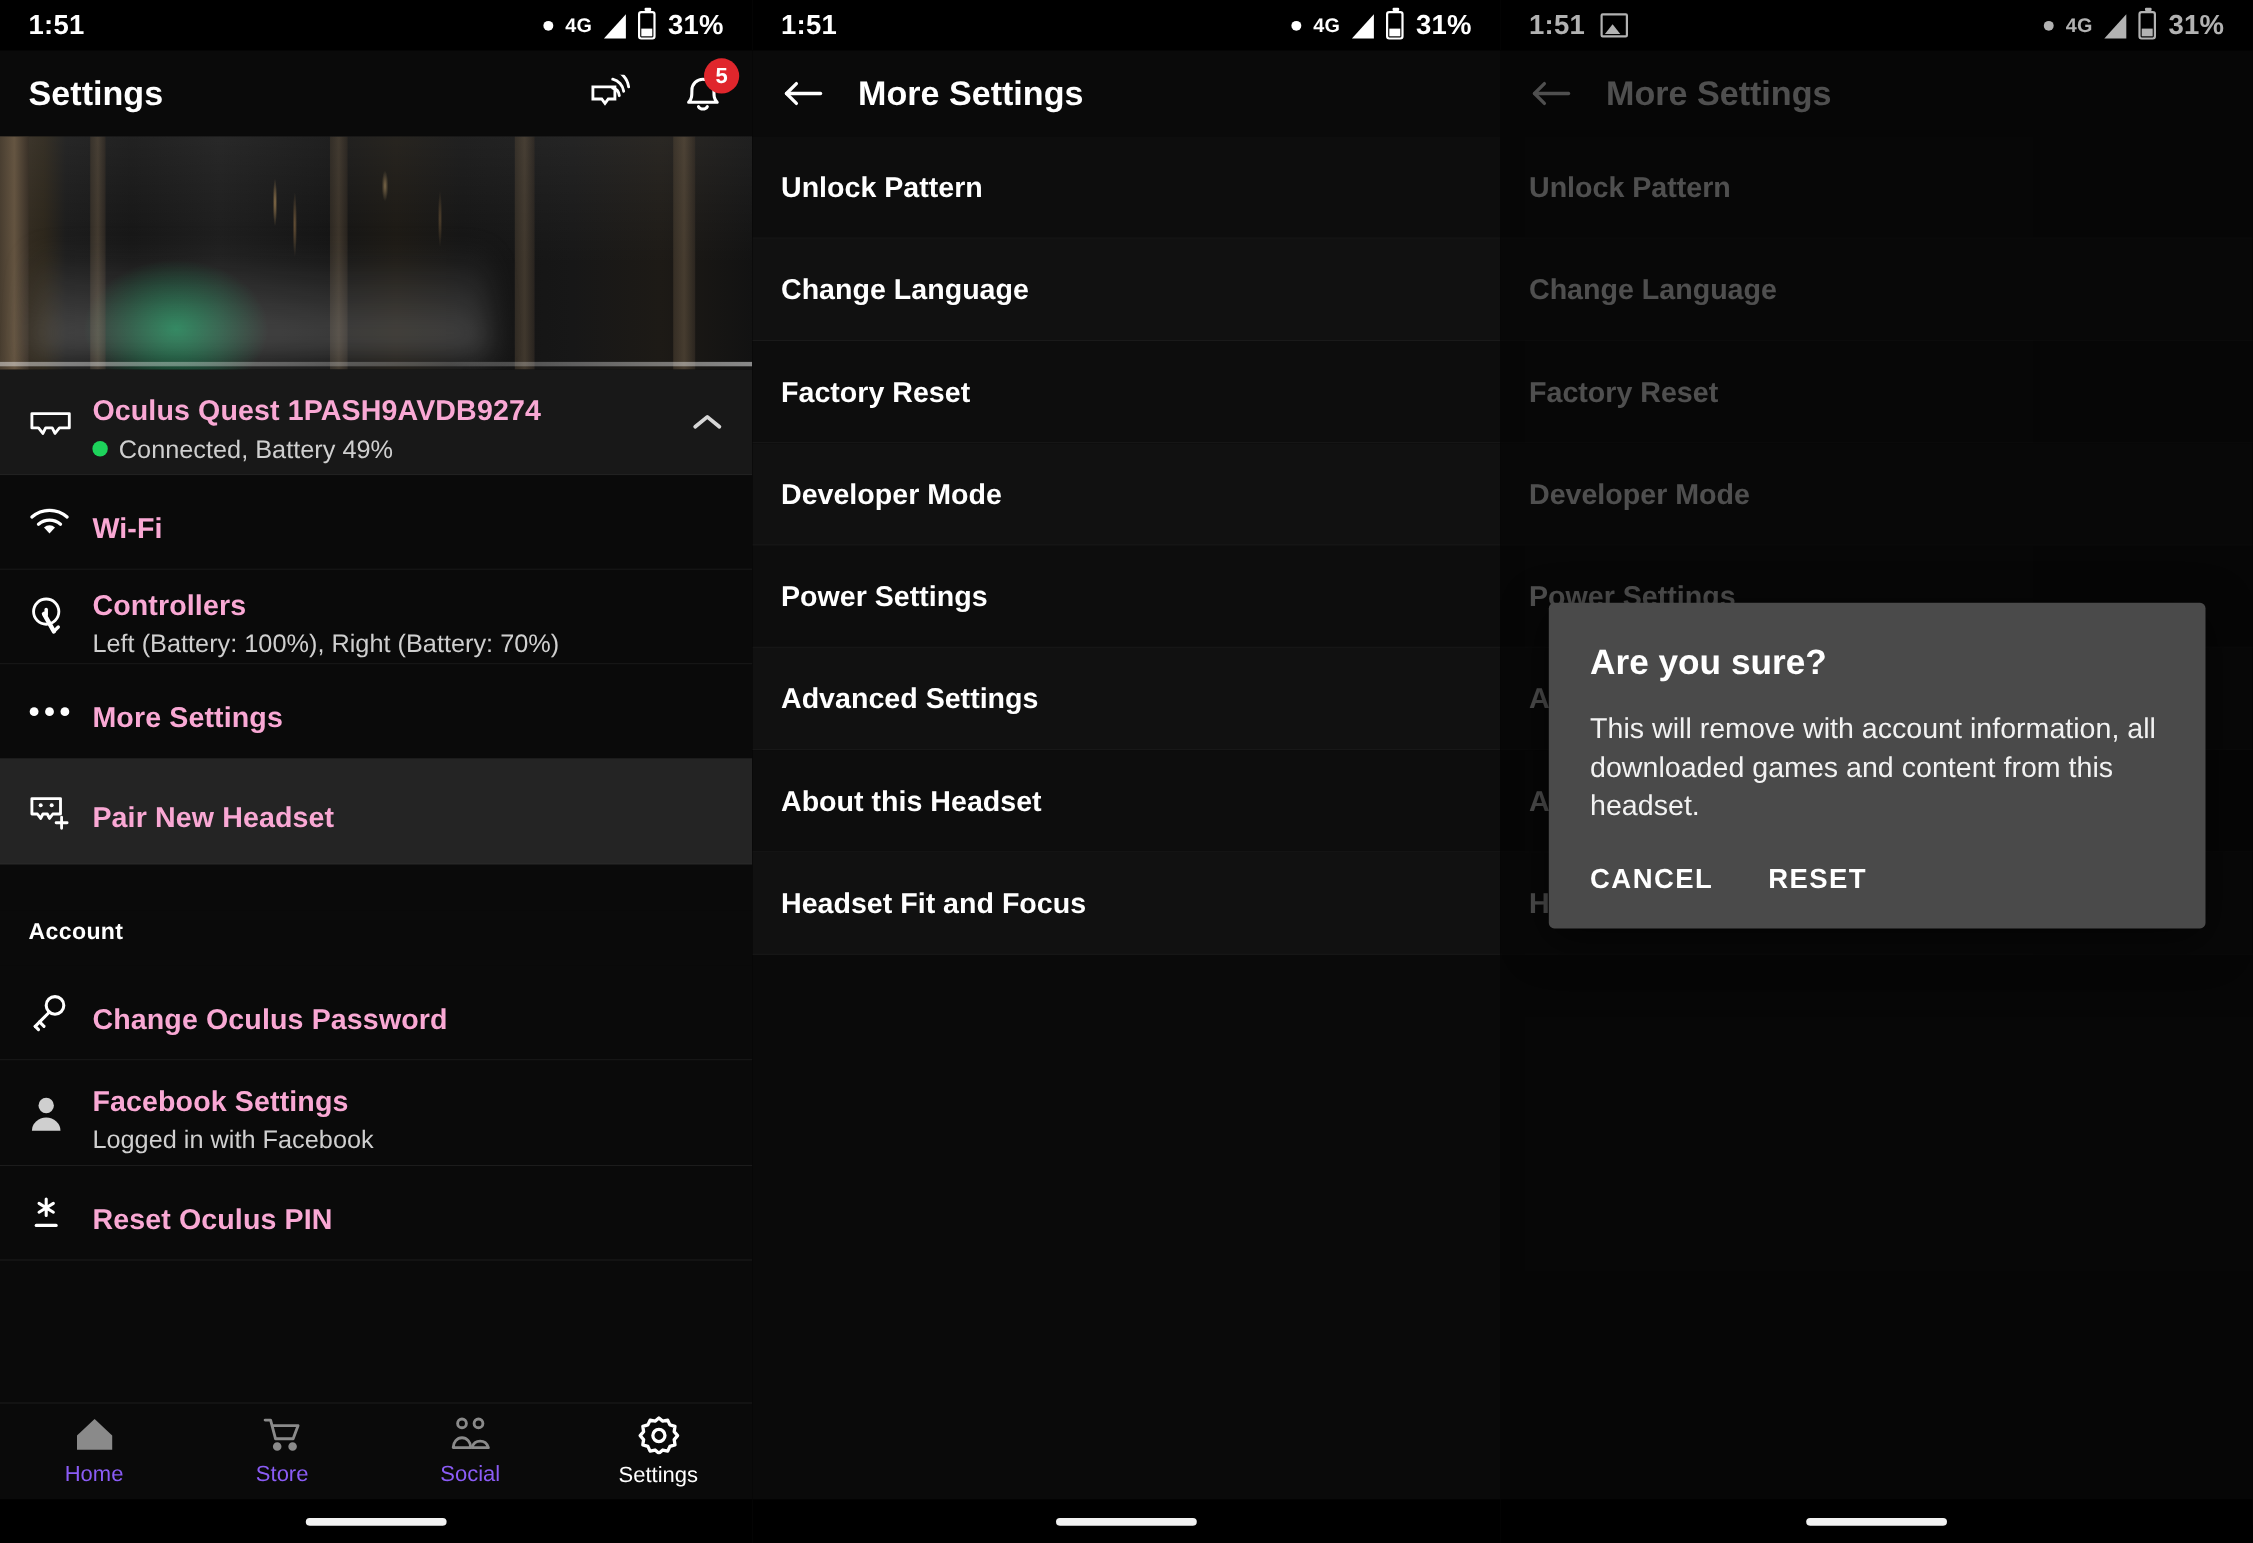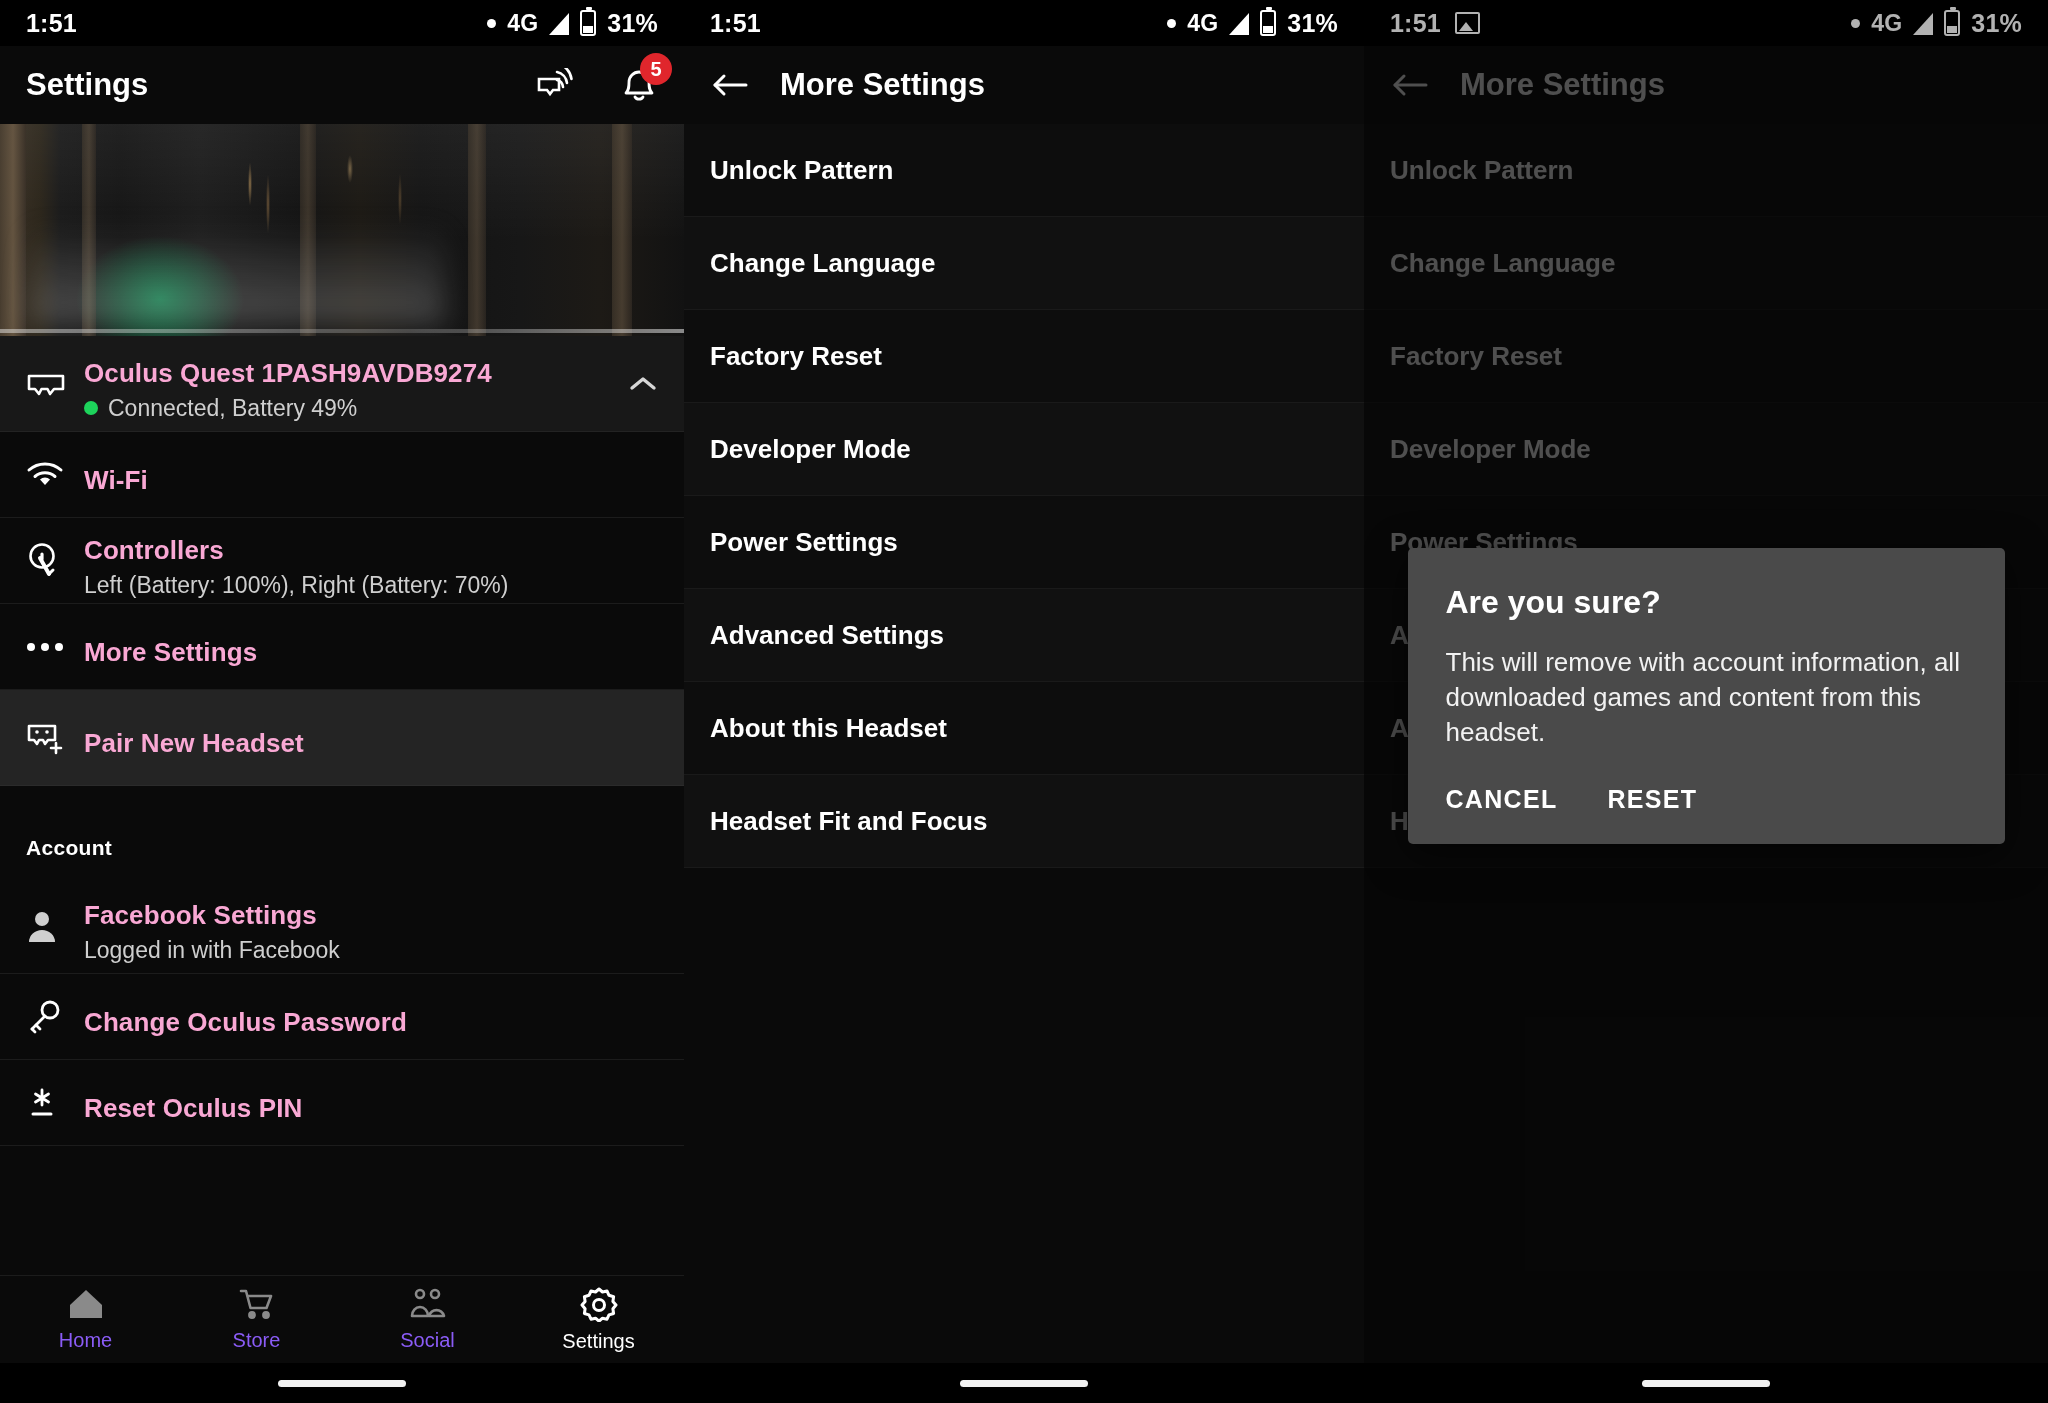--- a/index.html
+++ b/index.html
@@ -38,21 +38,21 @@
     font-weight: bold;
     letter-spacing: .2px;
   }
   .sb-left { display: flex; align-items: center; gap: 14px; }
   .sb-spacer { flex: 1 1 auto; }
   .sb-right { display: flex; align-items: center; gap: 11px; }
   .sb-dot {
     width: 9px; height: 9px; border-radius: 50%; background: #fff;
     display: inline-block;
   }
-  .sb-4g { font-size: 23px; font-weight: bold; }
+  .sb-4g { font-size: 18px; font-weight: bold; }
   .sb-signal {
     width: 0; height: 0;
     border-left: 20px solid transparent;
     border-bottom: 22px solid #fff;
     display: inline-block;
     position: relative; top: 1px;
   }
   .sb-batt {
     width: 16px; height: 26px;
     border: 2.5px solid #fff;
@@ -391,44 +391,44 @@
         </svg>
       </div>
       <div class="row-text">
         <div class="row-title">Pair New Headset</div>
       </div>
     </div>
 
     <div class="spacer-block" style="height:42px"></div>
     <div class="section-header" style="padding-top:8px">Account</div>
 
-    <div class="row" style="min-height:96px">
-      <div class="row-icon">
-        <svg width="32" height="34" viewBox="0 0 32 34" fill="#cfcfcf">
-          <circle cx="16" cy="10" r="7"></circle>
-          <path d="M3 33 a13 12 0 0 1 26 0 z"></path>
-        </svg>
-      </div>
-      <div class="row-text">
-        <div class="row-title">Facebook Settings</div>
-        <div class="row-sub">Logged in with Facebook</div>
-      </div>
-    </div>
-
     <div class="row">
       <div class="row-icon">
         <svg width="36" height="36" viewBox="0 0 36 36" fill="none" stroke="#fff" stroke-width="2.8" stroke-linecap="round" stroke-linejoin="round">
           <circle cx="24" cy="11" r="8"></circle>
           <path d="M19 17 L6 30"></path>
           <path d="M10 26 l4 4"></path>
           <path d="M6 30 l3 3"></path>
         </svg>
       </div>
       <div class="row-text">
         <div class="row-title">Change Oculus Password</div>
+      </div>
+    </div>
+
+    <div class="row" style="min-height:96px">
+      <div class="row-icon">
+        <svg width="32" height="34" viewBox="0 0 32 34" fill="#cfcfcf">
+          <circle cx="16" cy="10" r="7"></circle>
+          <path d="M3 33 a13 12 0 0 1 26 0 z"></path>
+        </svg>
+      </div>
+      <div class="row-text">
+        <div class="row-title">Facebook Settings</div>
+        <div class="row-sub">Logged in with Facebook</div>
       </div>
     </div>
 
     <div class="row">
       <div class="row-icon">
         <svg width="32" height="34" viewBox="0 0 32 34" fill="none" stroke="#fff" stroke-width="2.8" stroke-linecap="round">
           <path d="M16 4 v15 M9.5 8 l13 8 M22.5 8 l-13 8"></path>
           <path d="M7 28 h18" stroke-width="3"></path>
         </svg>
       </div>

